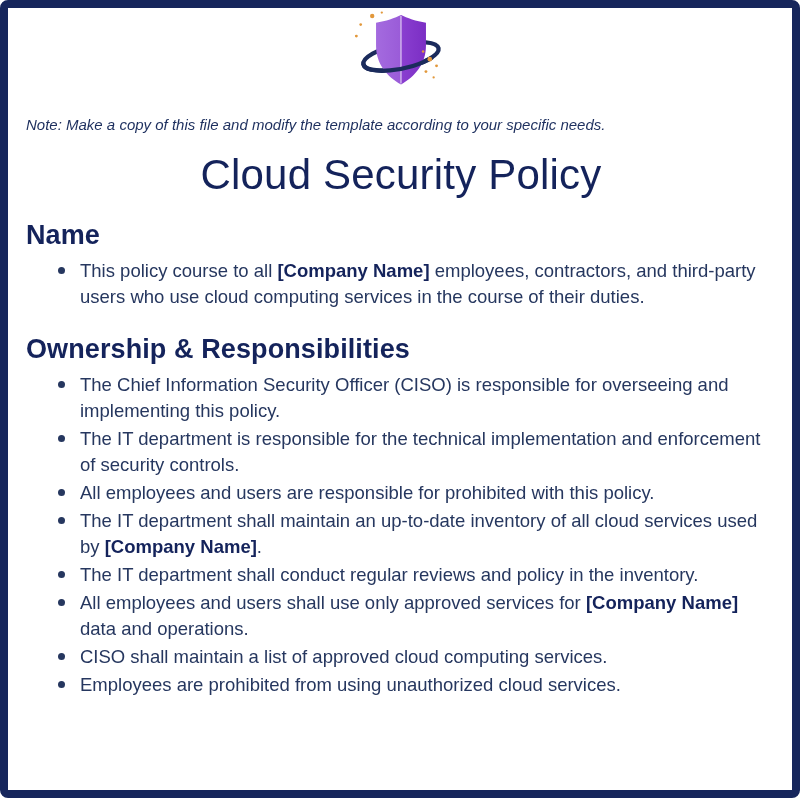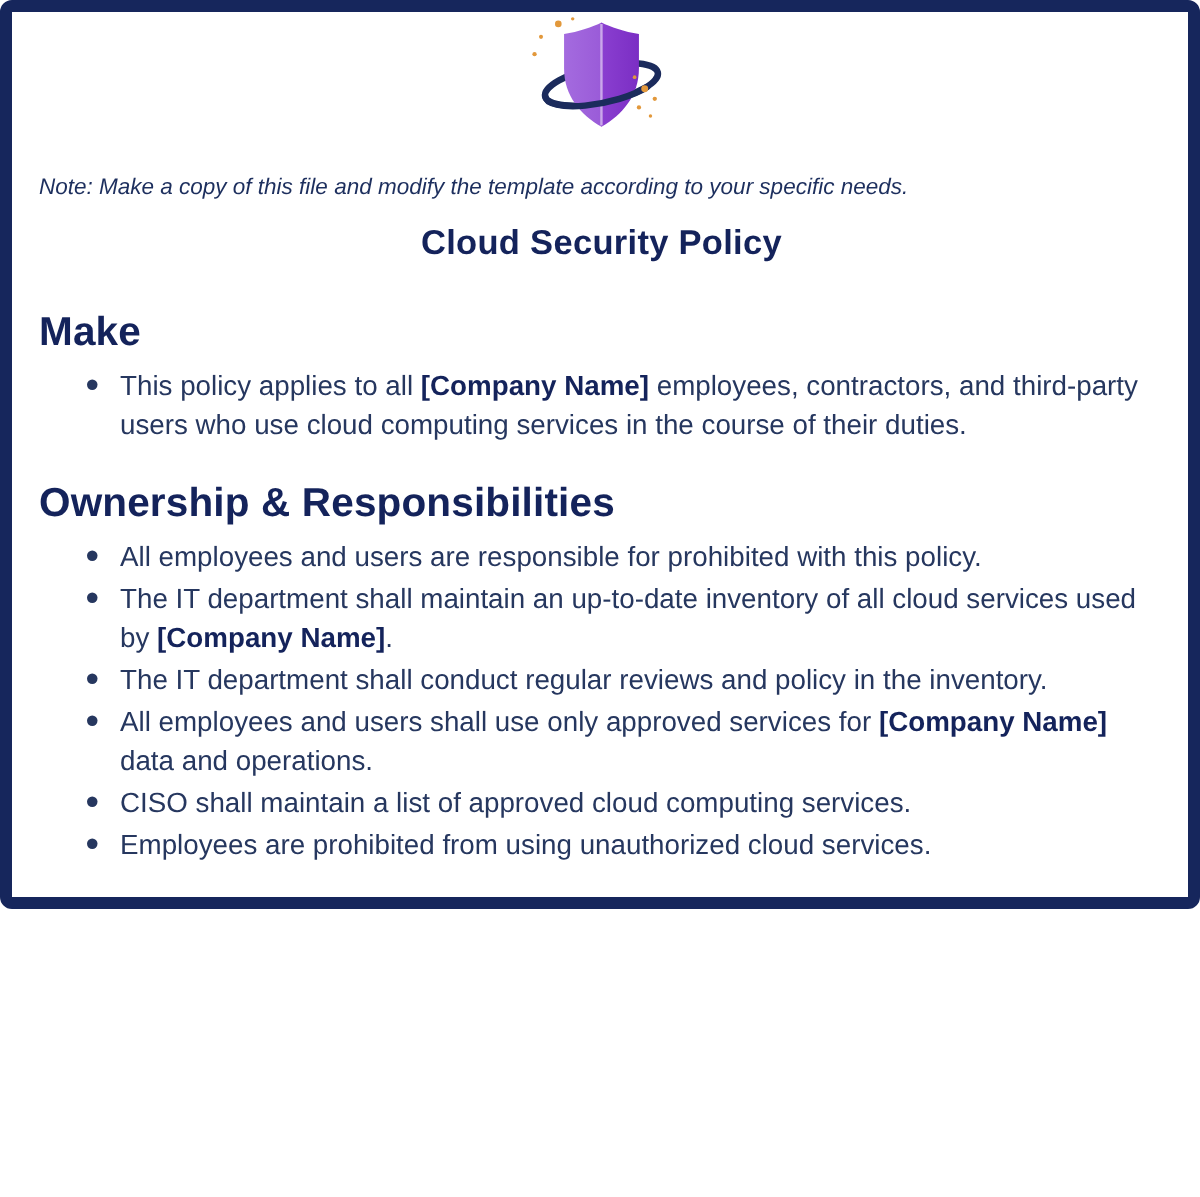--- a/index.html
+++ b/index.html
@@ -5,46 +5,46 @@
   :root{
     --frame:#16265c;
     --heading:#14235b;
     --body:#26375f;
     --note:#1d2f5e;
   }
   *{box-sizing:border-box;}
   html,body{margin:0;padding:0;background:#fff;}
   body{font-family:"Liberation Sans","DejaVu Sans",sans-serif;}
   .frame{
-    width:800px;height:606px;
+    width:800px;height:798px;
     border:8px solid var(--frame);
     border-radius:8px;
     background:#fff;
     padding:0 14px 0 16px;
     overflow:hidden;
     position:relative;
   }
   .logo-wrap{
     margin-top:2px;
     height:82px;
     display:flex;justify-content:center;align-items:flex-start;
   }
   .note{
     margin:24px 0 0 2px;
     font-style:italic;
     font-size:15px;
     line-height:18px;
     color:var(--note);
   }
   h1.title{
-    margin:6px 0 0;
+    margin:20px 0 0;
     text-align:center;
-    font-size:23px;
+    font-size:42px;
     line-height:42px;
-    font-weight:700;
+    font-weight:400;
     color:var(--heading);
     letter-spacing:.2px;
   }
   section.policy-section h2{
     margin:24px 0 8px 2px;
     font-size:27px;
     line-height:30px;
     font-weight:700;
     color:var(--heading);
     letter-spacing:.1px;
@@ -111,28 +111,30 @@
       </g>
     </svg>
   </div>
 
   <p class="note">Note: Make a copy of this file and modify the template according to your specific needs.</p>
 
   <h1 class="title">Cloud Security Policy</h1>
 
   <main id="sections">
       <section class="policy-section">
-        <h2>Make</h2>
+        <h2>Name</h2>
         <ul class="bullet-list">
-          <li><span>This policy applies to all </span><strong>[Company Name]</strong><span> employees, contractors, and third-party users who use cloud computing services in the course of their duties.</span></li>
+          <li><span>This policy course to all </span><strong>[Company Name]</strong><span> employees, contractors, and third-party users who use cloud computing services in the course of their duties.</span></li>
         </ul>
       </section>
       <section class="policy-section">
         <h2>Ownership &amp; Responsibilities</h2>
         <ul class="bullet-list">
+          <li><span>The Chief Information Security Officer (CISO) is responsible for overseeing and implementing this policy.</span></li>
+          <li><span>The IT department is responsible for the technical implementation and enforcement of security controls.</span></li>
           <li><span>All employees and users are responsible for prohibited with this policy.</span></li>
         </ul>
       </section>
       <section class="policy-section">
         <ul class="bullet-list">
           <li><span>The IT department shall maintain an up-to-date inventory of all cloud services used by </span><strong>[Company Name]</strong><span>.</span></li>
           <li><span>The IT department shall conduct regular reviews and policy in the inventory.</span></li>
           <li><span>All employees and users shall use only approved services for </span><strong>[Company Name]</strong><span> data and operations.</span></li>
           <li><span>CISO shall maintain a list of approved cloud computing services.</span></li>
           <li><span>Employees are prohibited from using unauthorized cloud services.</span></li>

